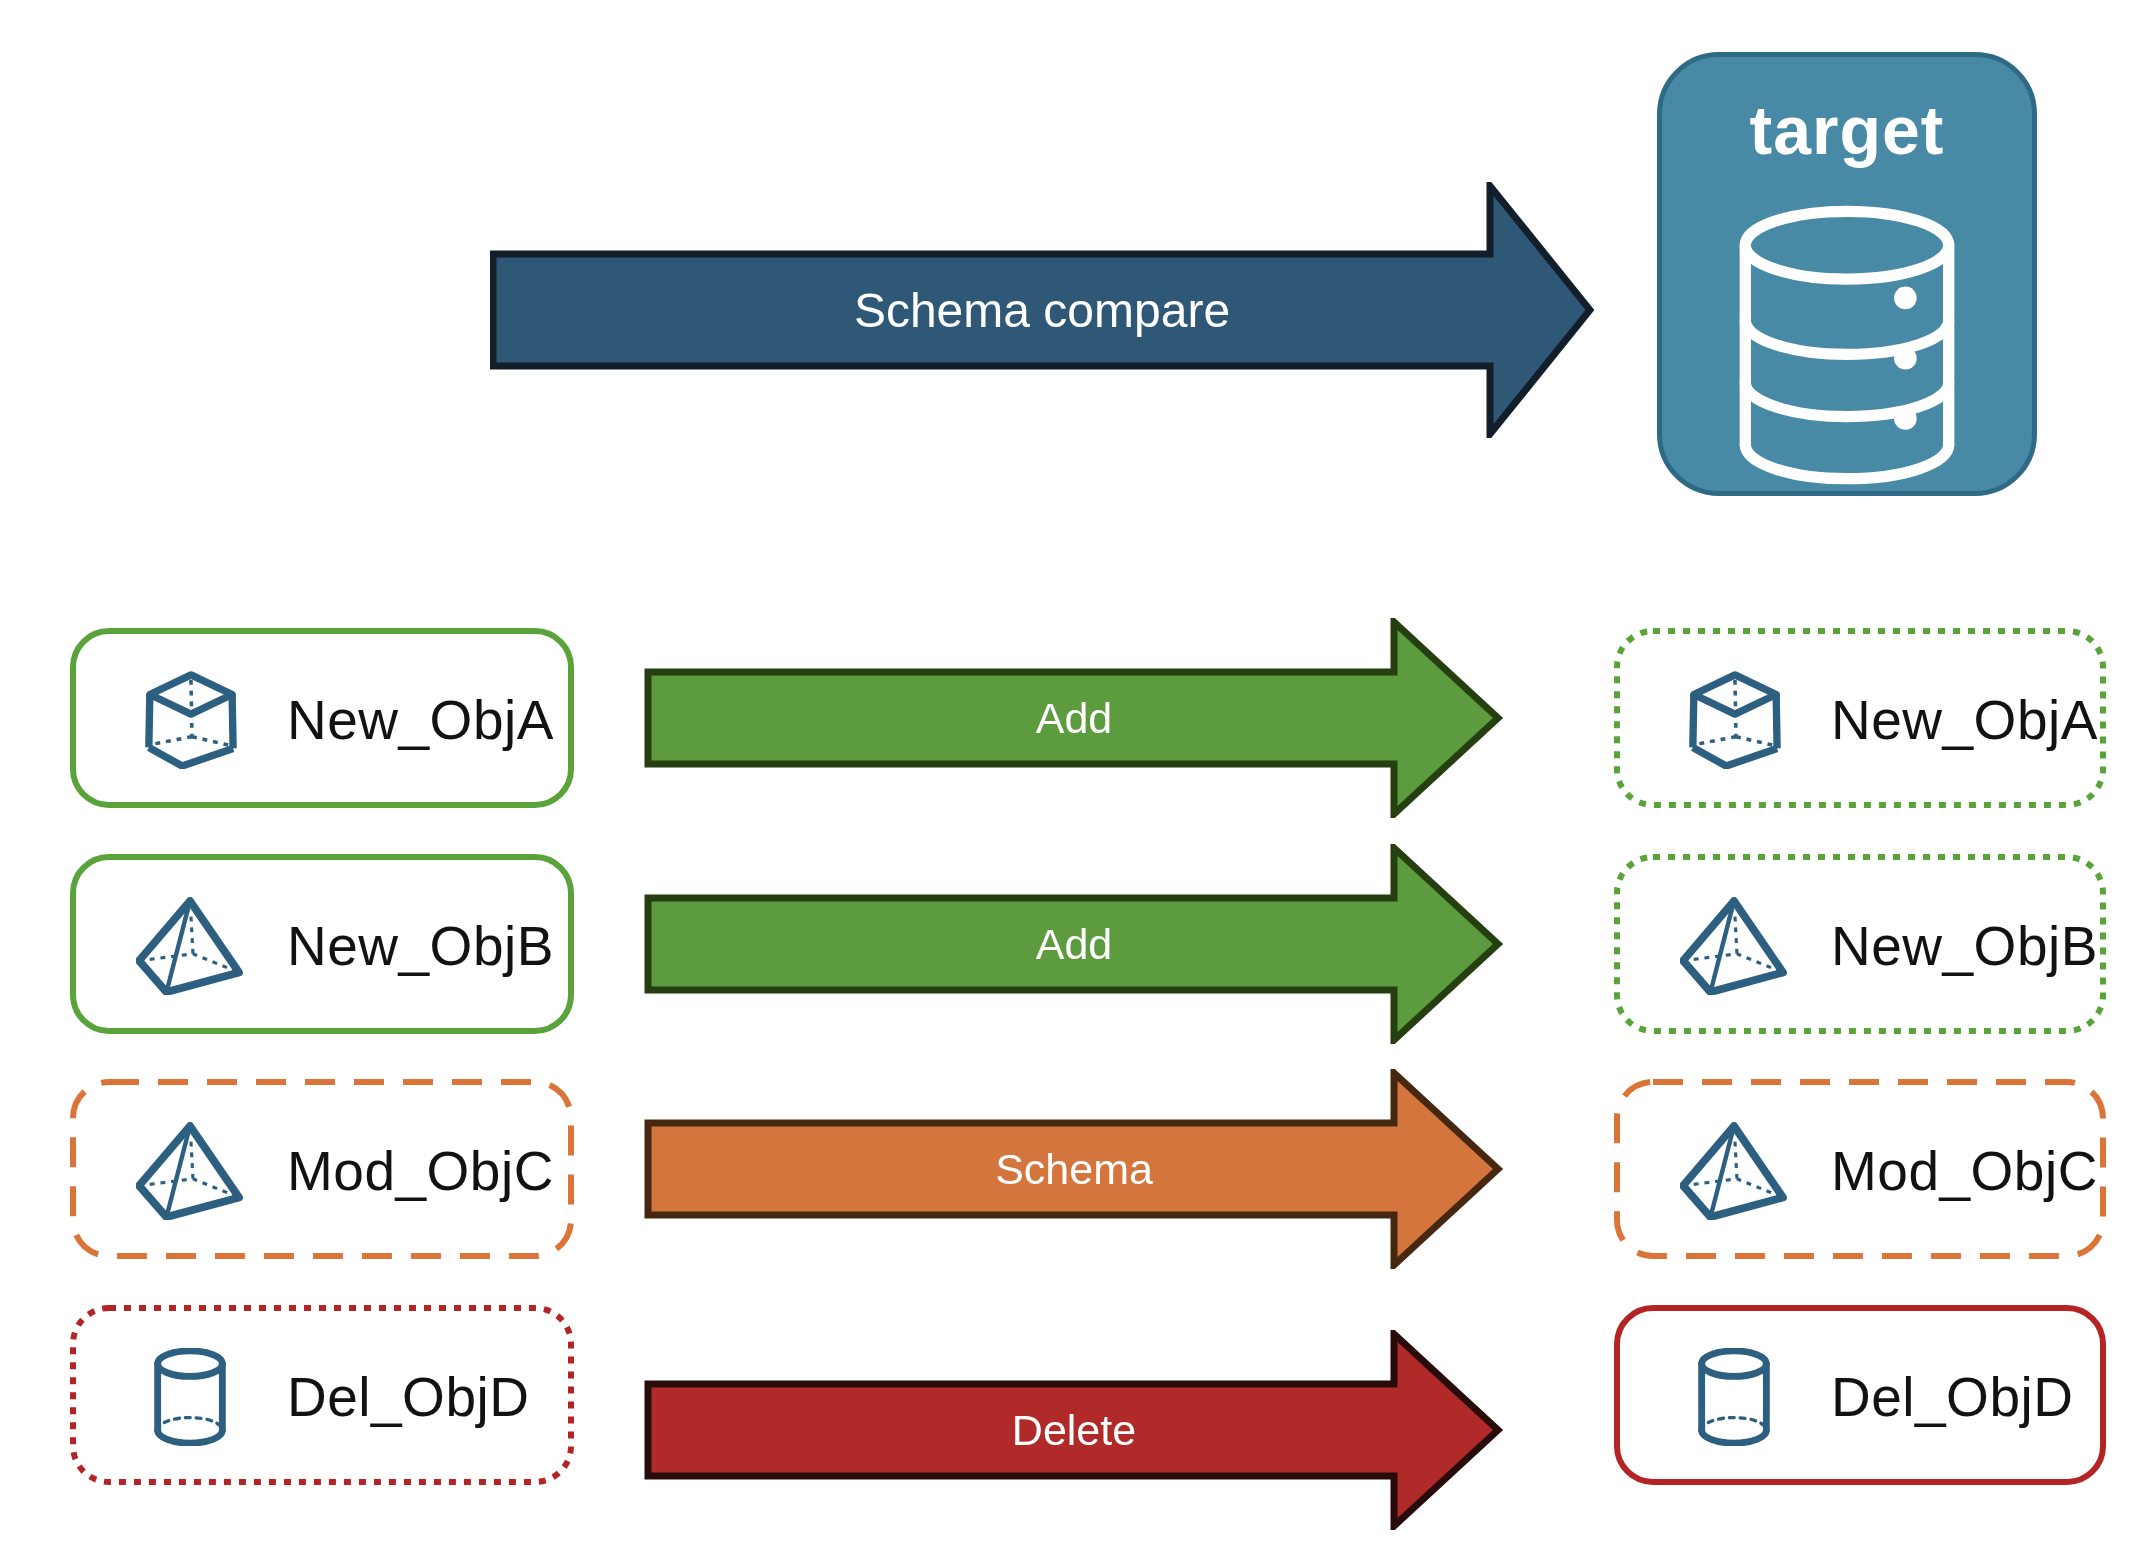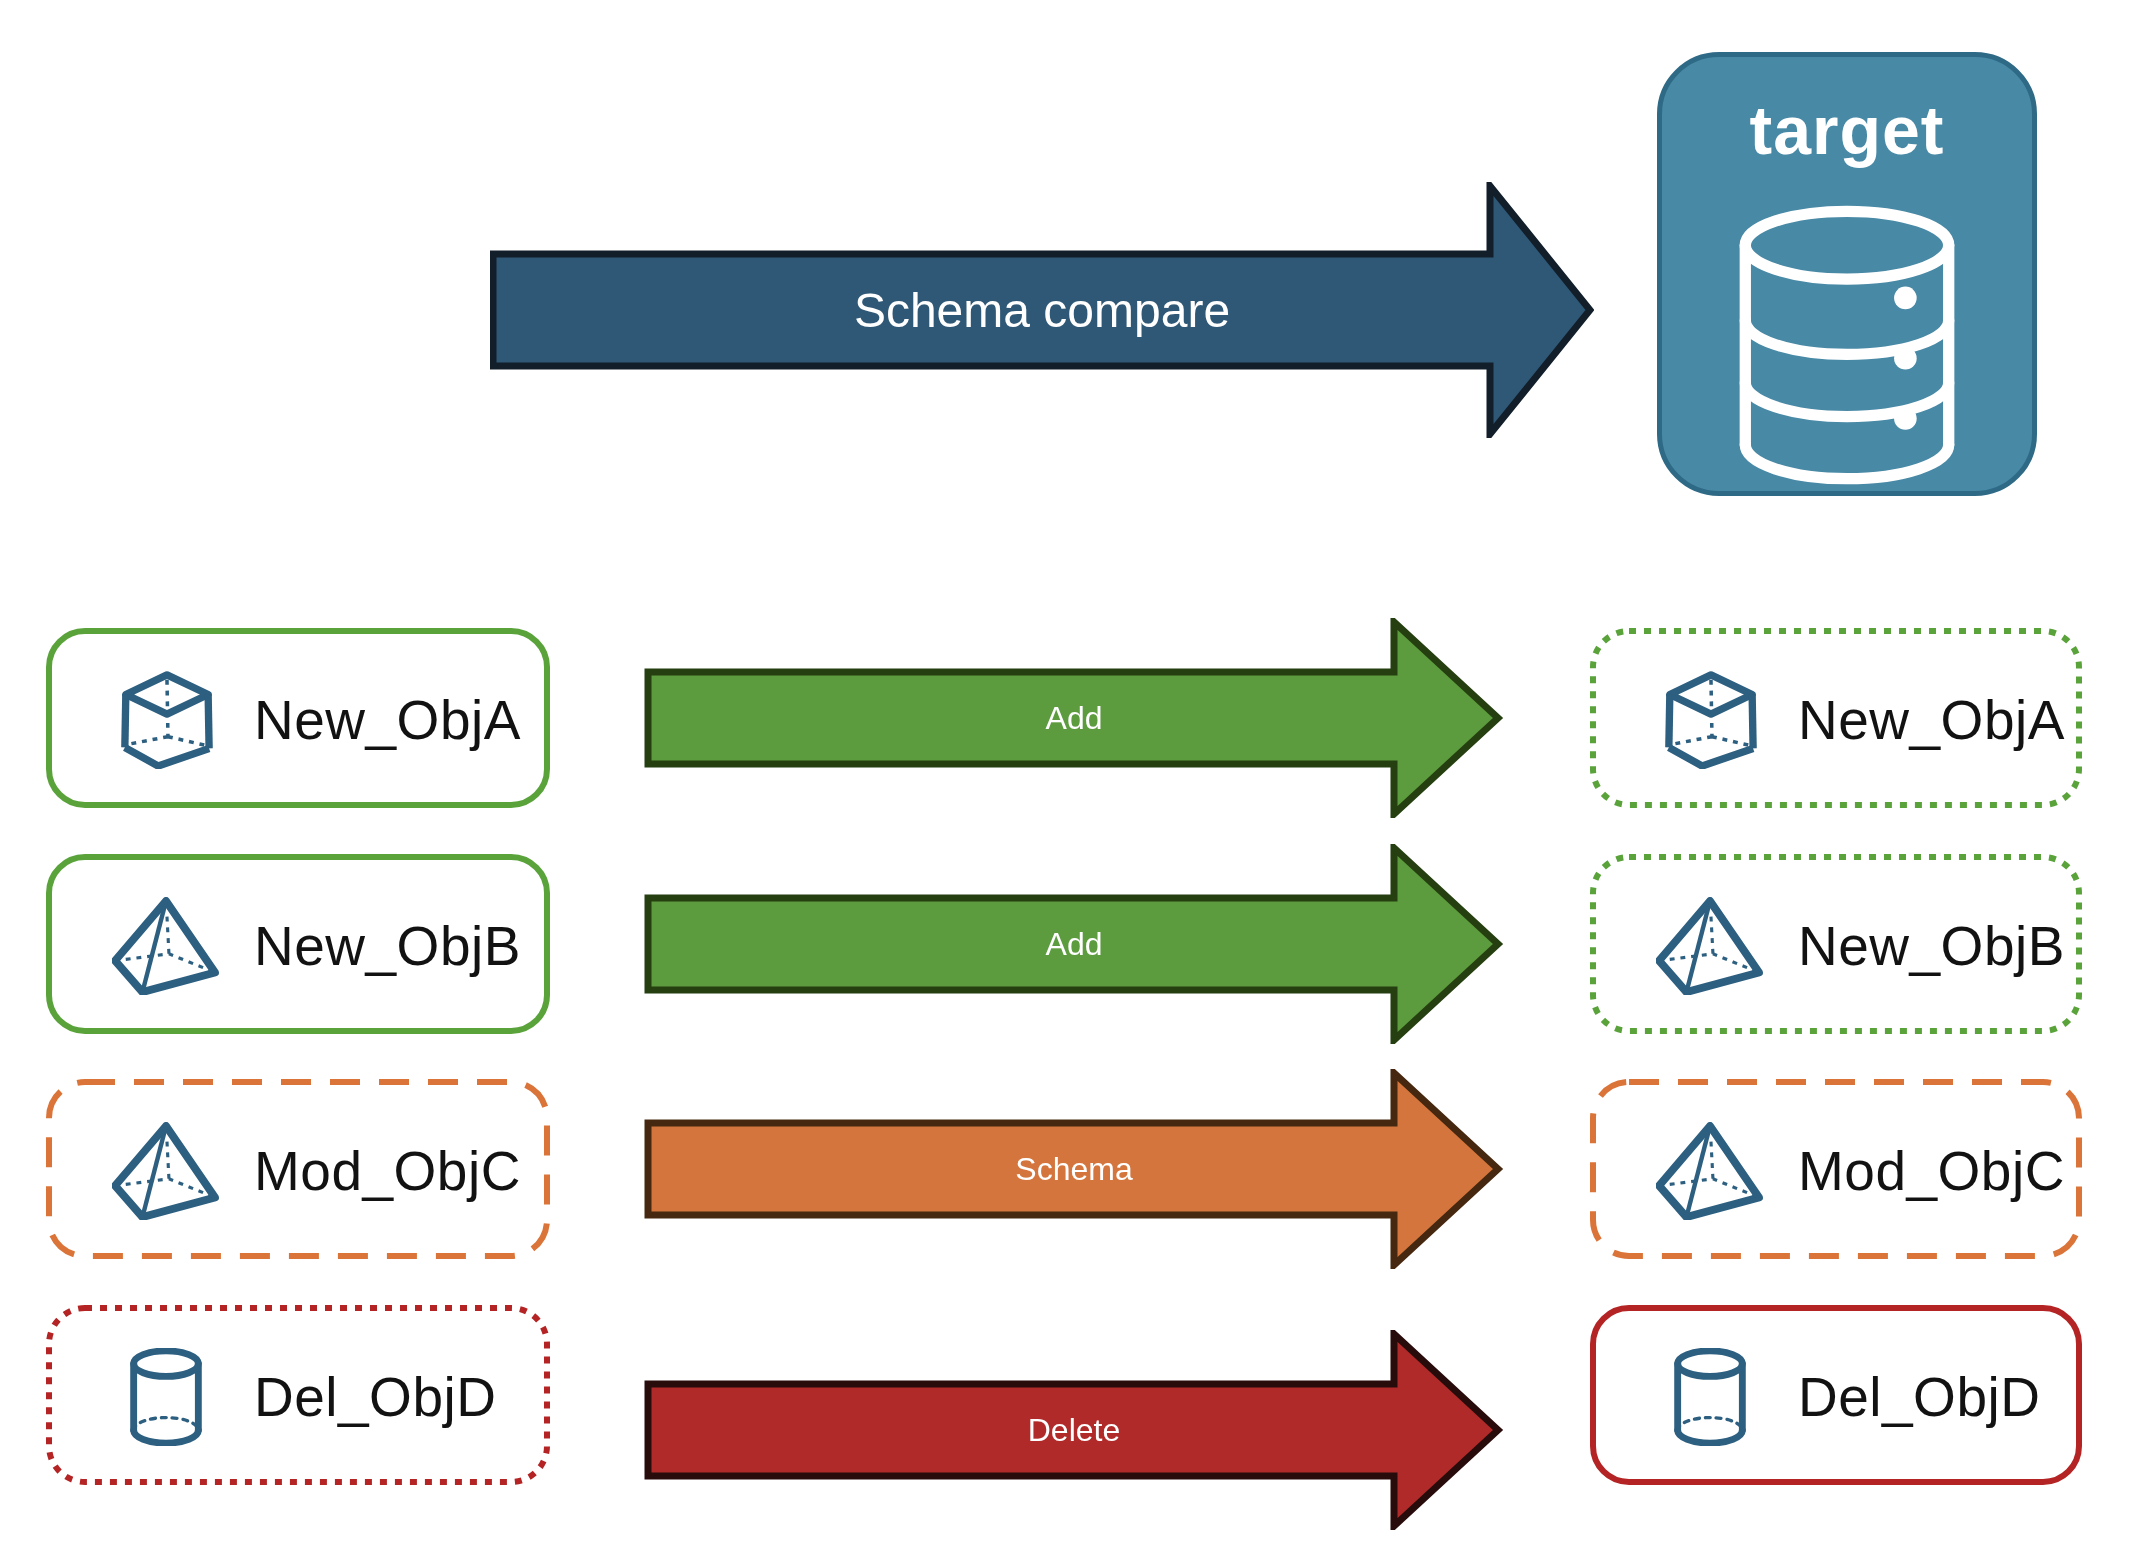--- a/index.html
+++ b/index.html
@@ -16,26 +16,26 @@
   .panel.source .panel-icon{top:138px;width:284px;height:266px;}
   .panel.target .panel-icon{top:146px;width:226px;height:284px;}
   
   .arrow-wrap{position:absolute;}
   .arrow-wrap svg{position:absolute;left:0;top:0;width:100%;height:100%;}
   .arrow-label{position:absolute;left:0;top:0;width:100%;height:100%;display:flex;align-items:center;justify-content:center;color:#ffffff;}
   .schema-arrow{left:490px;top:182px;width:1104px;height:256px;}
   .schema-arrow polygon{fill:#2F5876;stroke:#121E29;stroke-width:7;stroke-linejoin:miter;}
   .schema-arrow .arrow-label{font-size:48px;}
   .row-arrow{left:644px;width:860px;height:200px;}
-  .row-arrow .arrow-label{font-size:32px;}
+  .row-arrow .arrow-label{font-size:43px;}
   .row-arrow.green polygon{fill:#5C9B3E;stroke:#253F10;stroke-width:7;}
   .row-arrow.orange polygon{fill:#D4753D;stroke:#45280F;stroke-width:7;}
   .row-arrow.red polygon{fill:#B12A2A;stroke:#280C0C;stroke-width:7;}
   
-  .objbox{position:absolute;height:184px;display:flex;align-items:center;box-sizing:border-box;padding-left:64px;gap:32px;}
+  .objbox{position:absolute;height:184px;display:flex;align-items:center;box-sizing:border-box;padding-left:64px;gap:41px;margin-left:24px;}
   .objbox.left{left:46px;width:504px;}
   .objbox.right{left:1590px;width:492px;}
   .objbox .border-svg{position:absolute;left:0;top:0;width:100%;height:100%;}
   .objbox .border-svg rect{fill:none;stroke-width:6;}
   .c-green rect{stroke:#5AA33B;}
   .c-orange rect{stroke:#DB7438;stroke-width:7;}
   .c-red rect{stroke:#B42424;}
   .st-solid rect{stroke-dasharray:none;}
   .st-dotted rect{stroke-dasharray:7,8;}
   .st-dashed rect{stroke-dasharray:30,19;}

